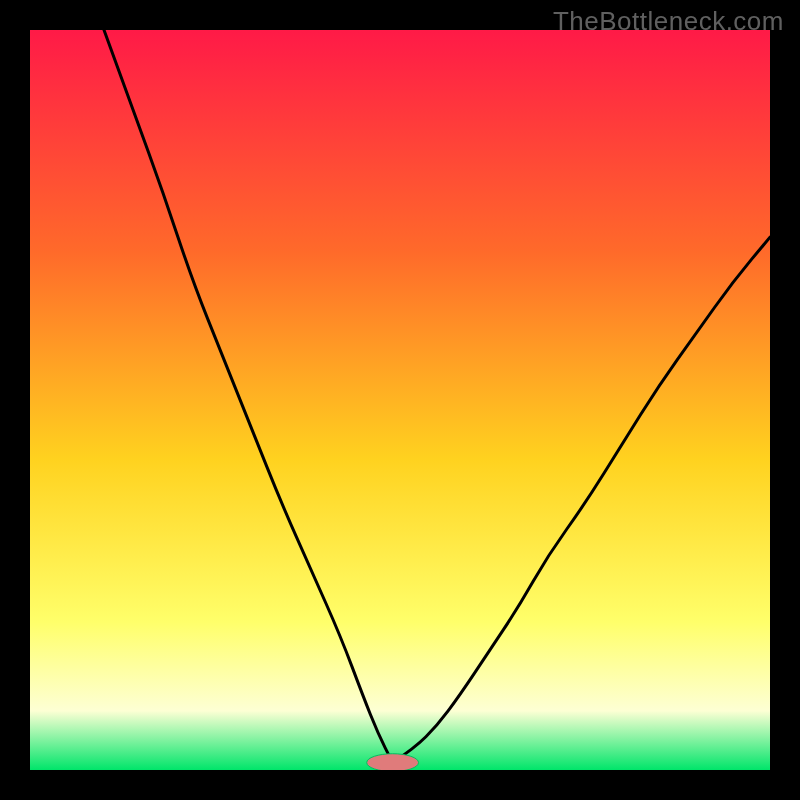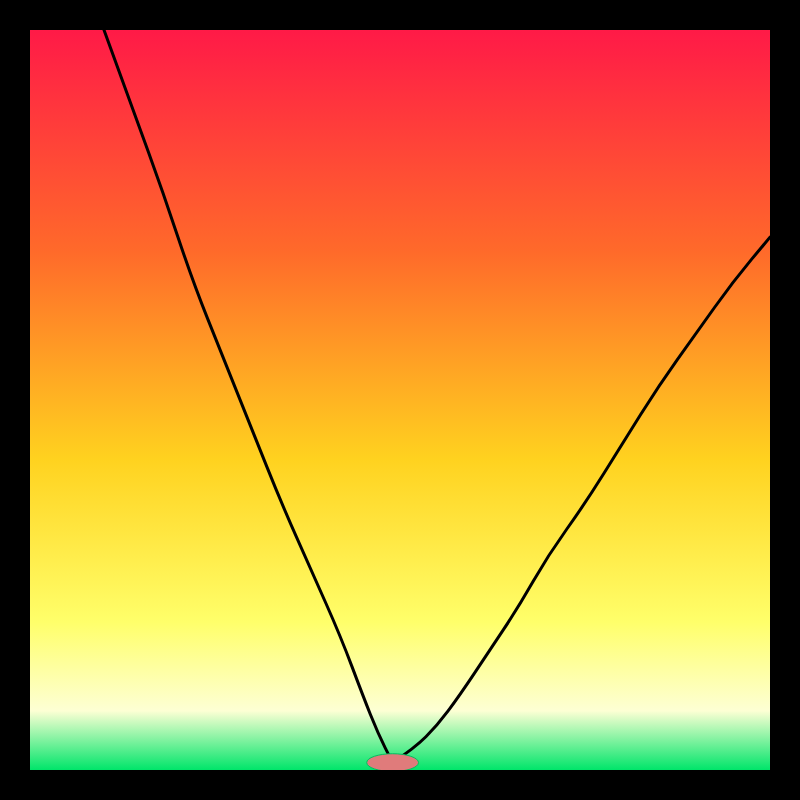--- a/index.html
+++ b/index.html
@@ -37,20 +37,21 @@
   }
   .plot-area svg {
     display: block;
     width: 740px;
     height: 740px;
   }
 </style>
 </head>
 <body>
 <div class="frame">
+  <div class="watermark">TheBottleneck.com</div>
 
   <div class="plot-area">
     <svg id="plot-svg" viewBox="0 0 740 740">
         <defs>
           <linearGradient id="bg-grad" x1="0" y1="0" x2="0" y2="1">
             <stop offset="0%" stop-color="#ff1a47"></stop>
             <stop offset="30%" stop-color="#ff6a2a"></stop>
             <stop offset="57.99999999999999%" stop-color="#ffd21f"></stop>
             <stop offset="80%" stop-color="#ffff6a"></stop>
             <stop offset="92%" stop-color="#fdffd4"></stop>

